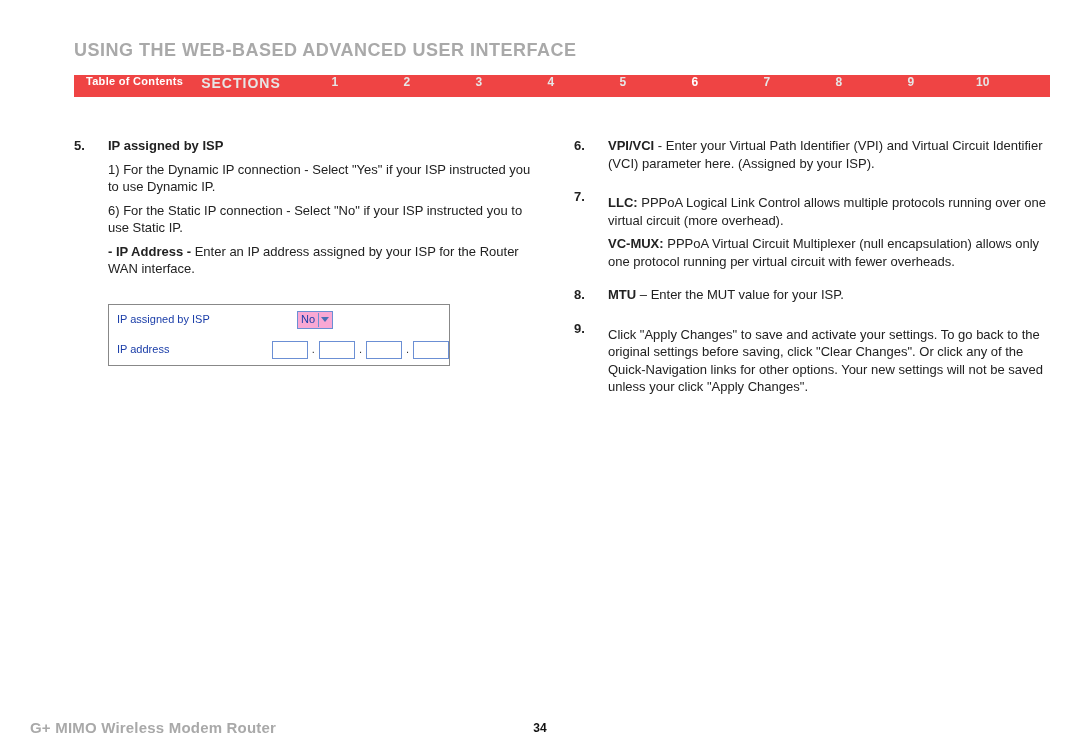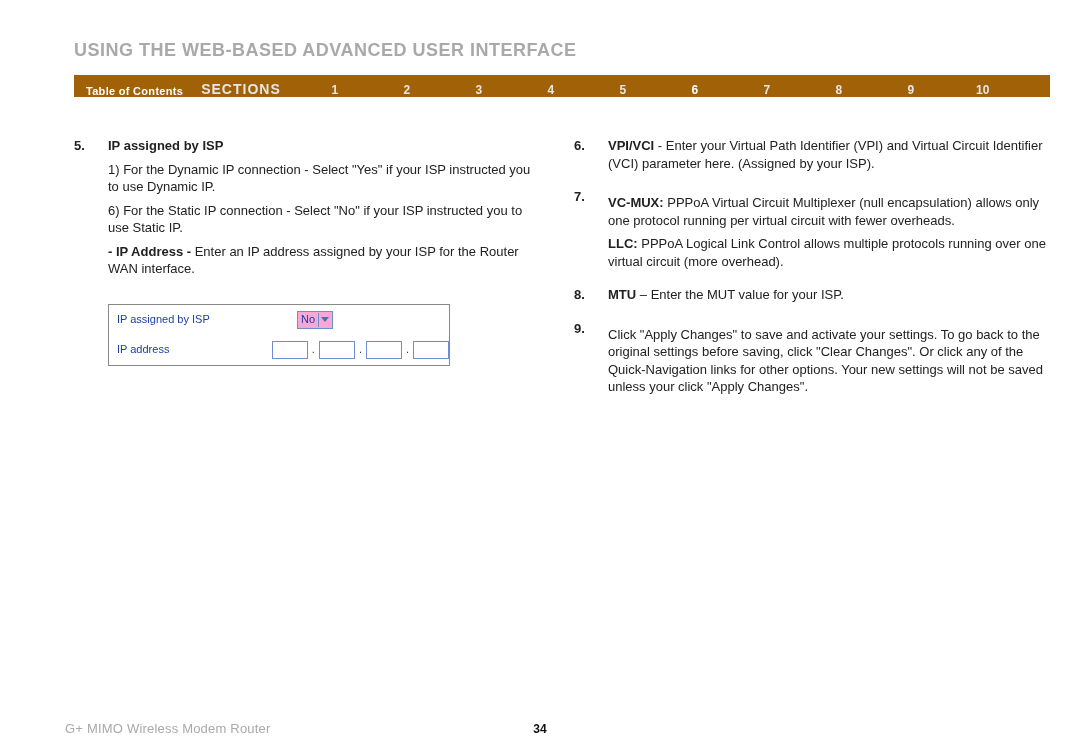--- a/index.html
+++ b/index.html
@@ -19,22 +19,22 @@
   }
   .title {
     font-size: 18px;
     font-weight: bold;
     letter-spacing: 0.5px;
     color: #a9a9a9;
     margin-bottom: 14px;
   }
   .navbar {
     display: flex;
-    align-items: flex-end;
-    background: #a16207;
+    align-items: flex-start;
+    background: #ef4444;
     height: 22px;
     color: #fff;
     font-size: 11px;
   }
   .navbar .toc {
     padding: 0 12px;
     font-weight: bold;
     letter-spacing: 0.3px;
   }
   .navbar .sections {
@@ -157,25 +157,24 @@
   }
   .footer {
     position: absolute;
     bottom: 20px;
     left: 30px;
     right: 30px;
     display: flex;
     align-items: center;
   }
   .footer .product {
-    font-size: 13px;
-    font-weight: normal;
+    font-size: 15px;
+    font-weight: bold;
     color: #a9a9a9;
     letter-spacing: 0.2px;
-    margin-left: 35px;
   }
   .footer .pagenum {
     position: absolute;
     left: 50%;
     transform: translateX(-50%);
     font-size: 12px;
     font-weight: bold;
     color: #111;
   }
 </style>
@@ -242,22 +241,22 @@
       <div class="item">
         <div class="num">6.</div>
         <div class="body">
           <p class="first"><b>VPI/VCI</b><span> - Enter your Virtual Path Identifier (VPI) and Virtual Circuit Identifier (VCI) parameter here. (Assigned by your ISP).</span></p>
         </div>
       </div>
 
       <div class="item">
         <div class="num">7.</div>
         <div class="body">
+          <p><b>LLC:</b><span> PPPoA Logical Link Control allows multiple protocols running over one virtual circuit (more overhead).</span></p>
           <p><b>VC-MUX:</b><span> PPPoA Virtual Circuit Multiplexer (null encapsulation) allows only one protocol running per virtual circuit with fewer overheads.</span></p>
-          <p><b>LLC:</b><span> PPPoA Logical Link Control allows multiple protocols running over one virtual circuit (more overhead).</span></p>
         </div>
       </div>
 
       <div class="item">
         <div class="num">8.</div>
         <div class="body">
           <p class="first"><b>MTU</b><span> – Enter the MUT value for your ISP.</span></p>
         </div>
       </div>
 

